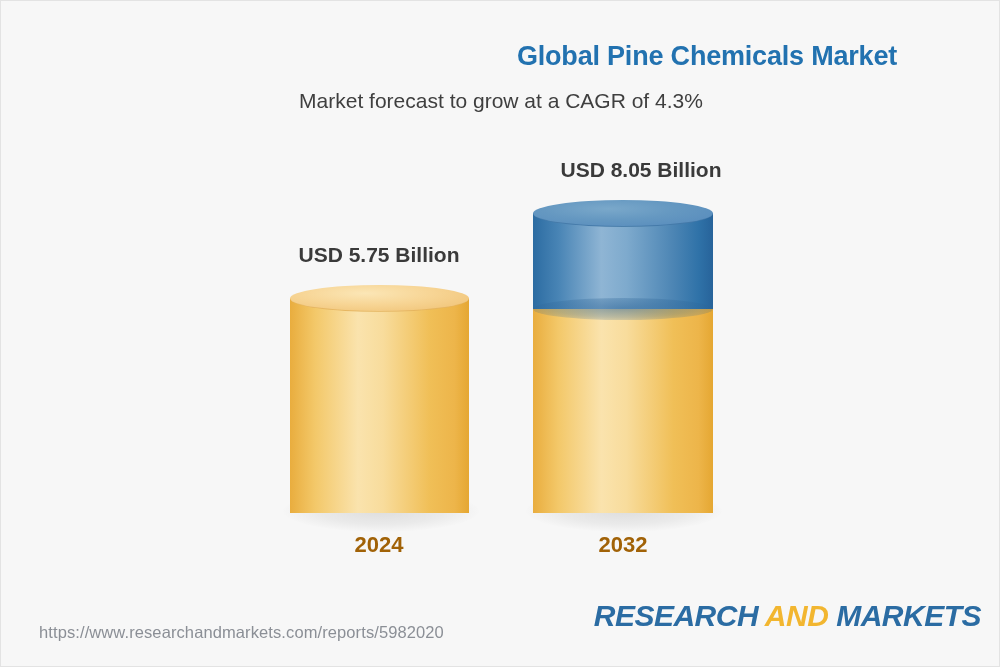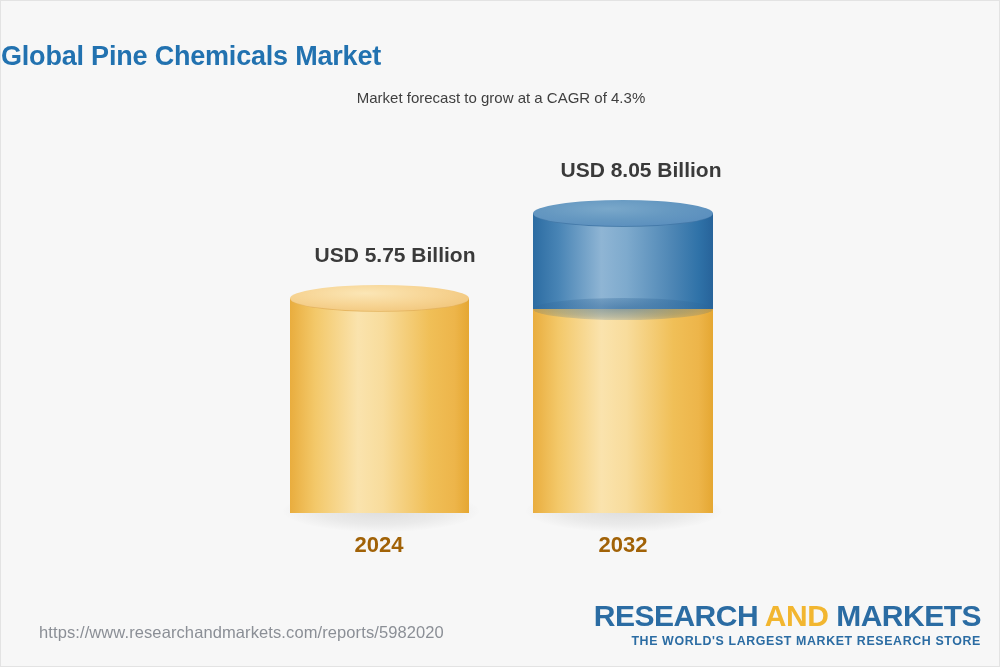--- a/index.html
+++ b/index.html
@@ -23,33 +23,34 @@
     border: 1px solid #e3e3e3;
     overflow: hidden;
   }
 
   
   #chart-title {
     position: absolute;
     top: 40px;
     left: 0;
     width: 888px;
-    text-align: left;
+    text-align: right;
     font-size: 27px;
     font-weight: bold;
     color: #2272b0;
     letter-spacing: -0.2px;
+    padding-left: 8px;
   }
   #chart-subtitle {
     position: absolute;
     top: 88px;
     left: 0;
     width: 1000px;
     text-align: center;
-    font-size: 15px;
+    font-size: 21px;
     font-weight: normal;
     color: #3f3f3f;
   }
 
   
   #plot-area {
     position: absolute;
     left: 0;
     top: 0;
     width: 1000px;
@@ -154,20 +155,21 @@
     color: #8b8f96;
     letter-spacing: 0.1px;
     margin-left: 8px;
   }
 
   #brand-logo {
     position: absolute;
     right: 18px;
     top: 600px;
     text-align: right;
+    font-style: italic;
   }
   #brand-wordmark {
     font-size: 30px;
     font-weight: bold;
     color: #2b6ca3;
     letter-spacing: -0.5px;
     line-height: 1.02;
     white-space: nowrap;
   }
   #brand-and {
@@ -188,21 +190,21 @@
 <div id="card">
 
   <div id="chart-title">Global Pine Chemicals Market</div>
 
   <div id="chart-subtitle">Market forecast to grow at a CAGR of 4.3%</div>
 
   <div id="plot-area">
 
     <div class="bar-group">
 
-      <div class="value-label" style="left:234px; top:242px;">USD 5.75 Billion</div>
+      <div class="value-label" style="left:218px; top:242px;">USD 5.75 Billion</div>
 
       <div class="cyl-shadow" style="left:282px; top:489px; width:196px; height:42px;"></div>
 
       <div class="cyl-body gold-body" style="left:289px; top:297px; width:179px; height:215px;"></div>
 
       <div class="cyl-top gold-top" style="left:289px; top:284px; width:179px; height:27px;"></div>
 
       <div class="category-label" style="left:218px; top:531px;">2024</div>
     </div>
 
@@ -226,16 +228,15 @@
 
       <div class="category-label" style="left:462px; top:531px;">2032</div>
     </div>
 
   </div>
 
   <div id="source-url">https://www.researchandmarkets.com/reports/5982020</div>
 
   <div id="brand-logo">
     <div id="brand-wordmark"><span>RESEARCH</span> <span id="brand-and">AND</span> <span>MARKETS</span></div>
-    <div id="brand-tagline">THE WORLD'S LARGEST MARKET RESEARCH STORE</div>
   </div>
 
 </div>
 
 </body></html>

